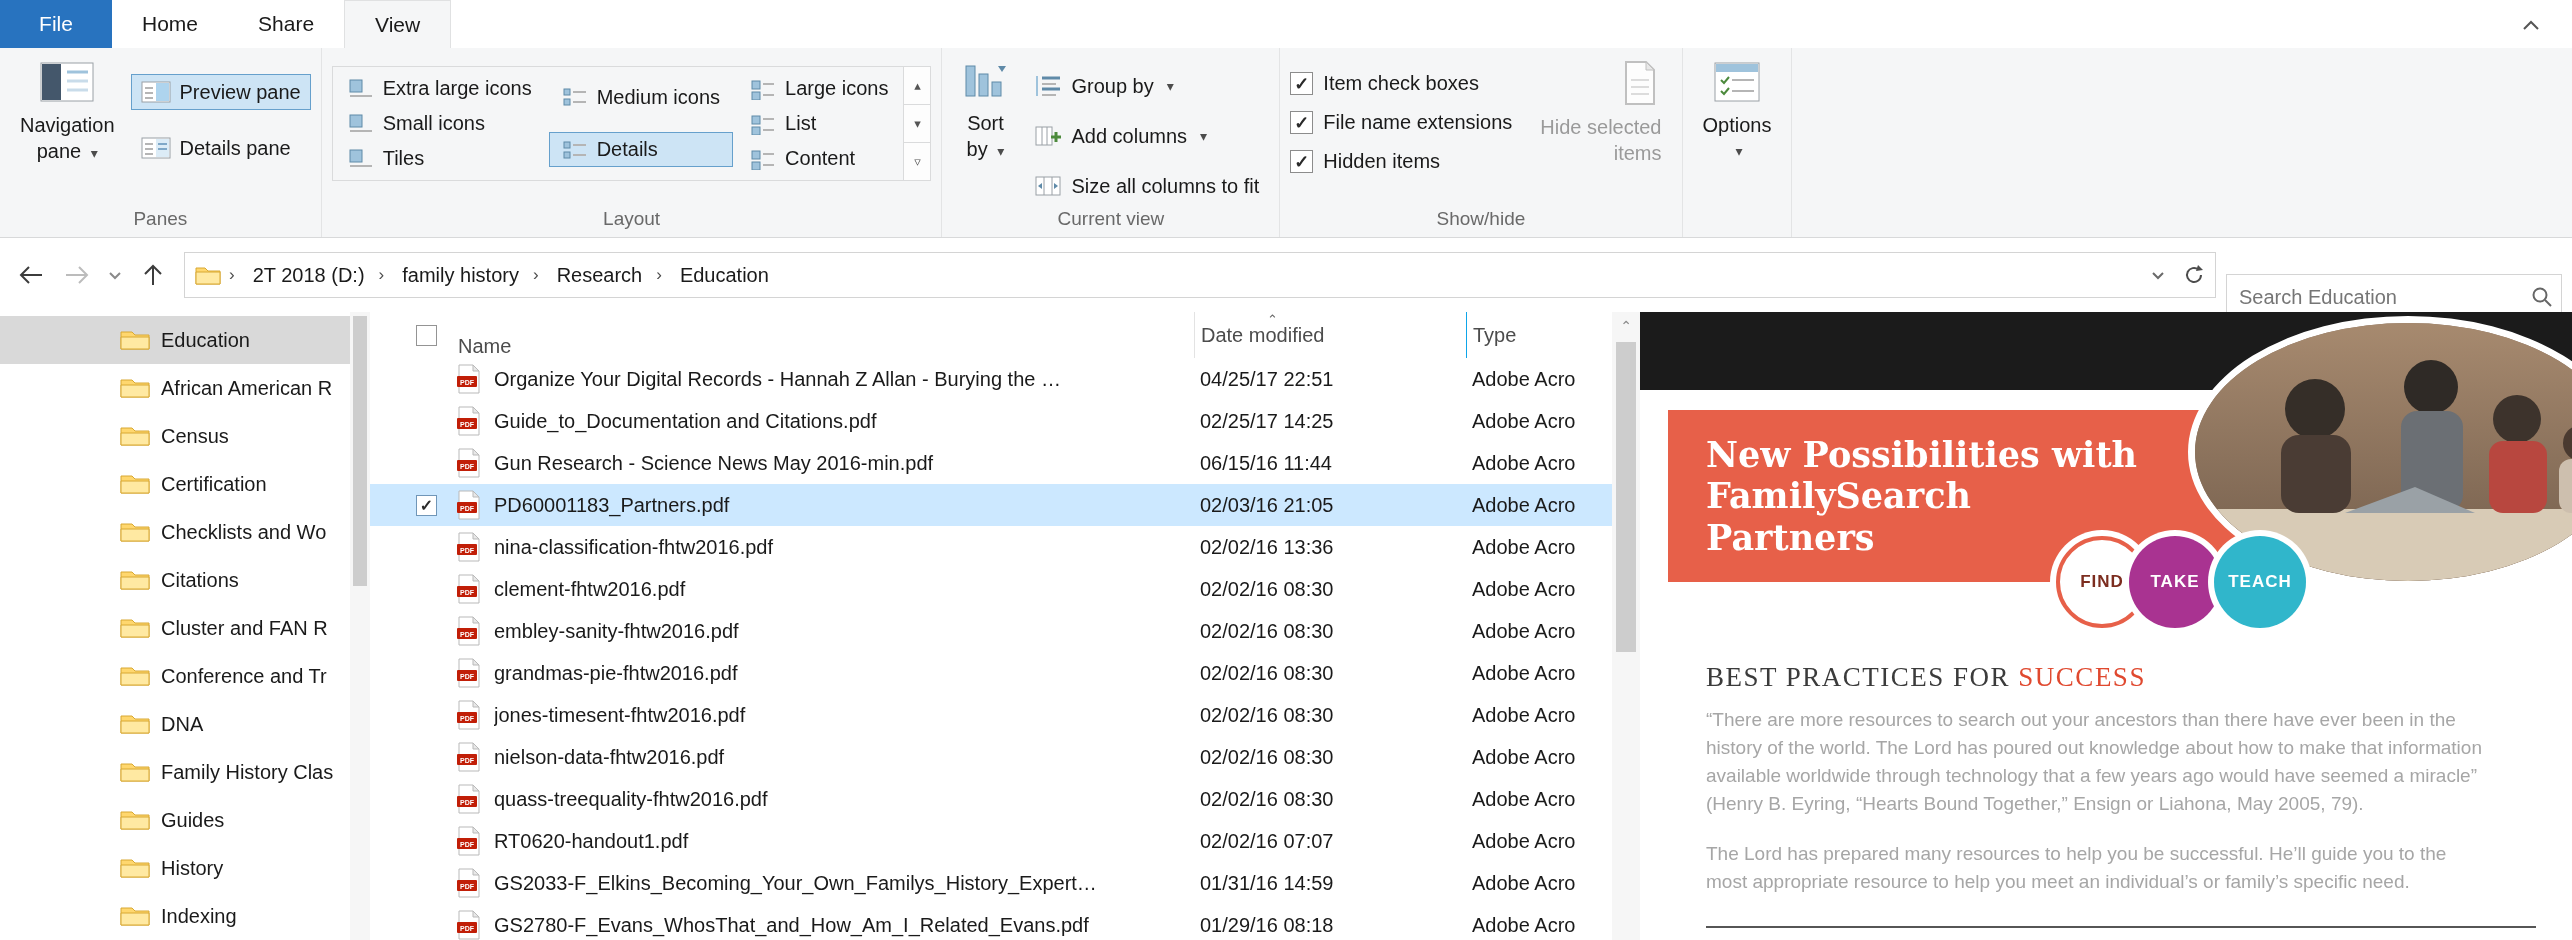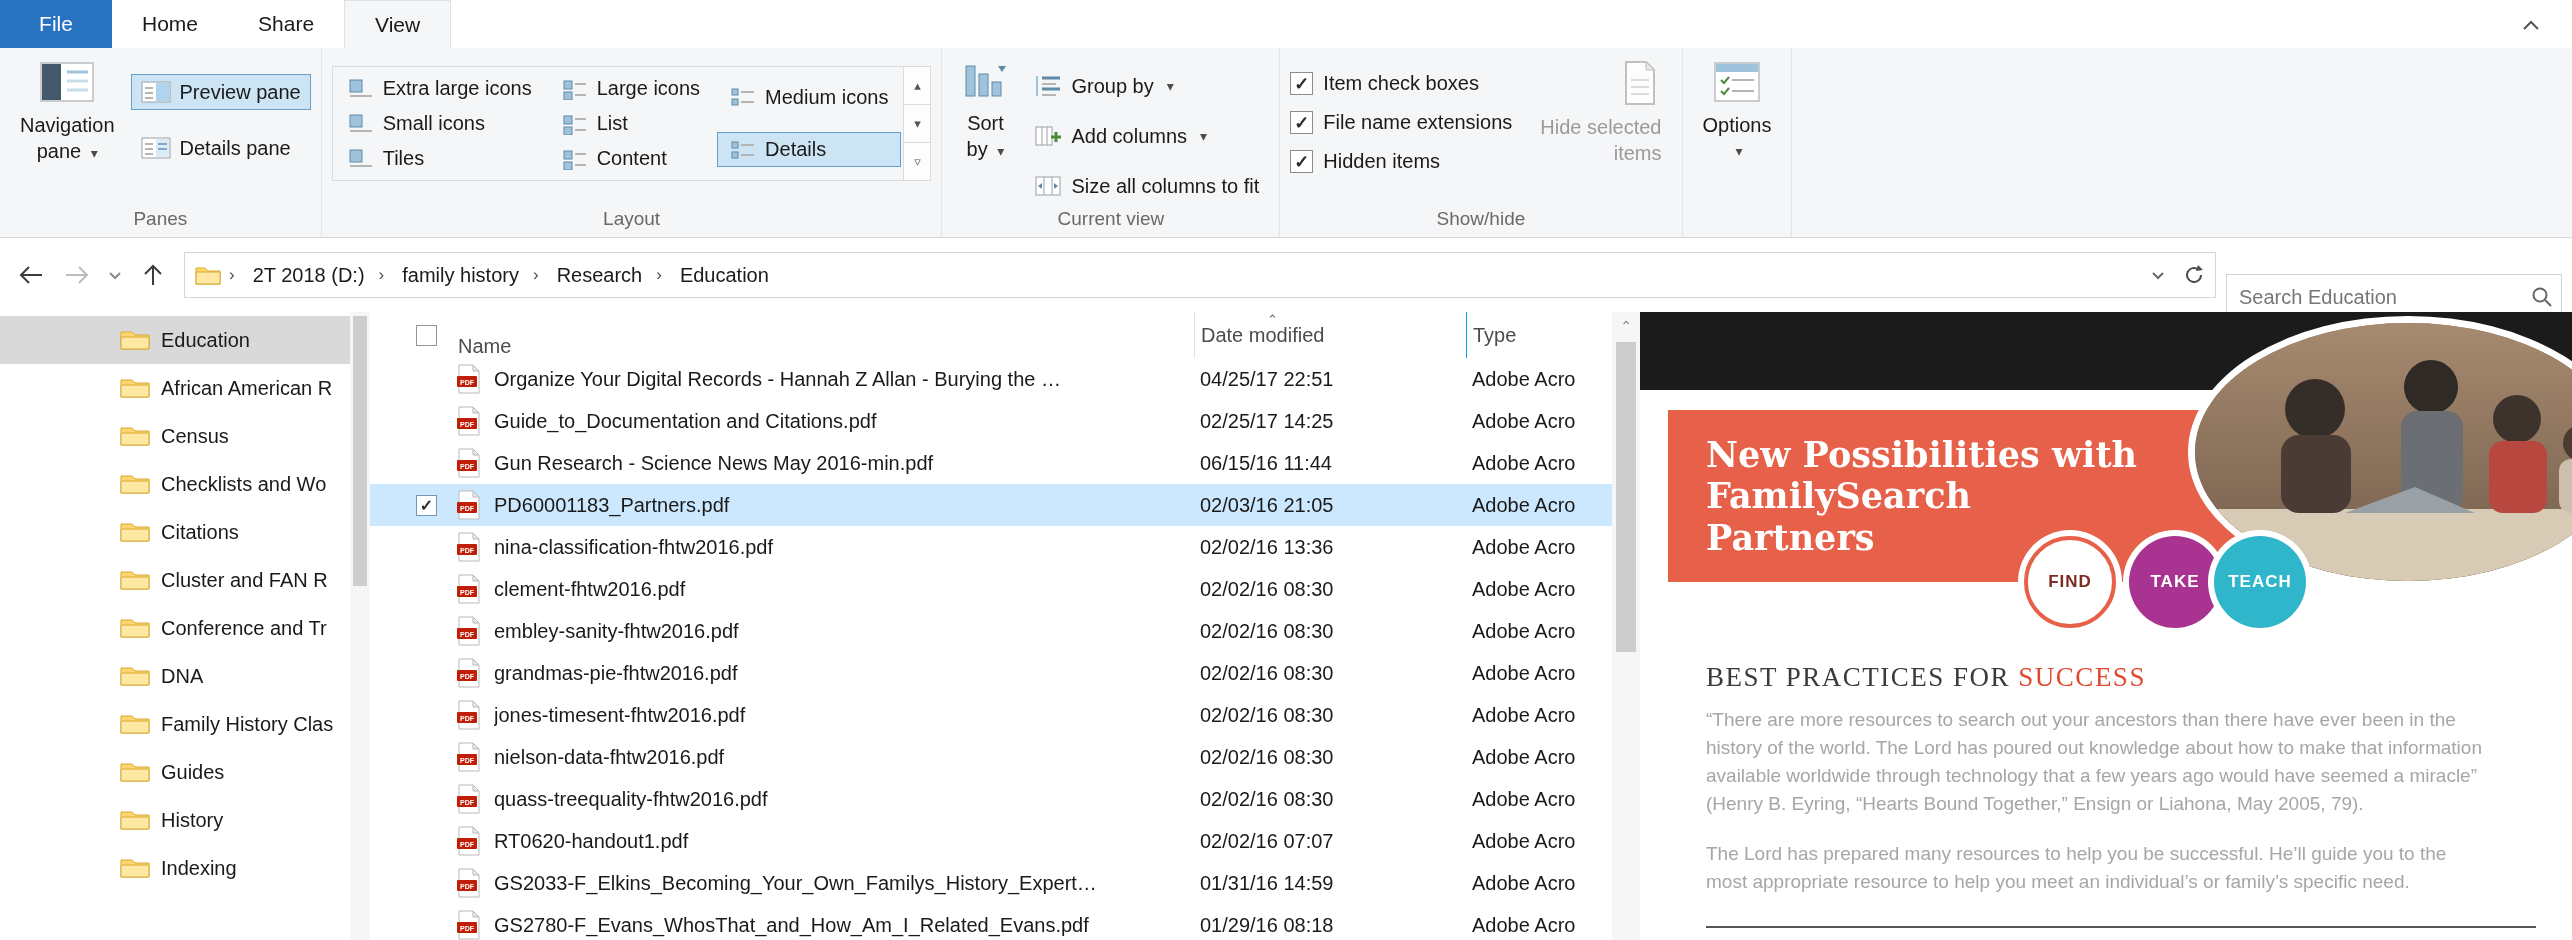--- a/index.html
+++ b/index.html
@@ -108,21 +108,21 @@
   .preview { width:932px; position:relative; background:#fff; overflow:hidden; }
   .pv-topbar { position:absolute; top:0; left:0; width:100%; height:78px; background:#1b1b1b; z-index:1; }
   .pv-photo { position:absolute; top:4px; right:-56px; width:440px; height:272px; border-radius:50%;
               border:7px solid #fff; overflow:hidden; z-index:3; background:#8a7260; }
   .pv-banner { position:absolute; left:28px; top:98px; width:590px; height:172px; background:#e76049;
                color:#fff; padding:24px 10px 0 38px; z-index:2;
                font-family:"DejaVu Serif", serif; font-weight:bold; font-size:35px; line-height:1.18; }
   .pv-circle { position:absolute; width:92px; height:92px; border-radius:50%; box-shadow:0 0 0 6px #fff;
                display:flex; align-items:center; justify-content:center;
                font-size:17px; font-weight:bold; letter-spacing:1px; }
-  .pv-circle.find  { left:384px; top:224px; background:#fff; border:4px solid #e76049; color:#7c2d1f; z-index:4; }
+  .pv-circle.find  { left:416px; top:224px; background:#fff; border:4px solid #e76049; color:#7c2d1f; z-index:4; }
   .pv-circle.take  { left:489px; top:224px; background:#a93391; color:#fff; z-index:5; }
   .pv-circle.teach { left:574px; top:224px; background:#30b6cb; color:#fff; z-index:6; }
   .pv-heading { position:absolute; left:66px; top:350px; font-family:"Liberation Serif", serif;
                 font-size:27px; letter-spacing:1.5px; color:#3b3b3b; }
   .pv-heading .hl { color:#e0492f; }
   .pv-quote { position:absolute; left:66px; top:394px; width:782px; font-size:19px;
               line-height:28px; color:#a6a6a6; }
   .pv-body  { position:absolute; left:66px; top:528px; width:782px; font-size:19px;
               line-height:28px; color:#a6a6a6; }
   .pv-rule  { position:absolute; left:66px; top:614px; width:830px; border-top:2px solid #565656; }
@@ -228,20 +228,46 @@
                 </svg>
               </span>
               <span>Tiles</span>
             </div>
           </div>
         <div class="gcol">
 
             <div class="gitem">
               <span class="icon">
                 <svg width="26" height="22">
+                  <rect x="2" y="3" width="6" height="6" fill="#9fc3dc" stroke="#5f8aa8"></rect>
+                  <line x1="11" y1="6" x2="24" y2="6" stroke="#b5b5b5" stroke-width="2"></line>
+                  <rect x="2" y="13" width="6" height="6" fill="#9fc3dc" stroke="#5f8aa8"></rect>
+                  <line x1="11" y1="16" x2="24" y2="16" stroke="#b5b5b5" stroke-width="2"></line>
+                </svg>
+              </span>
+              <span>Medium icons</span>
+            </div>
+
+            <div class="gitem selected">
+              <span class="icon">
+                <svg width="26" height="22">
+                  <rect x="2" y="3" width="6" height="6" fill="#9fc3dc" stroke="#5f8aa8"></rect>
+                  <line x1="11" y1="6" x2="24" y2="6" stroke="#b5b5b5" stroke-width="2"></line>
+                  <rect x="2" y="13" width="6" height="6" fill="#9fc3dc" stroke="#5f8aa8"></rect>
+                  <line x1="11" y1="16" x2="24" y2="16" stroke="#b5b5b5" stroke-width="2"></line>
+                </svg>
+              </span>
+              <span>Details</span>
+            </div>
+          </div>
+        <div class="gcol">
+
+            <div class="gitem">
+              <span class="icon">
+                <svg width="26" height="22">
                   <rect x="2" y="3" width="8" height="8" fill="#9fc3dc" stroke="#5f8aa8"></rect>
                   <line x1="13" y1="6" x2="24" y2="6" stroke="#b5b5b5" stroke-width="2"></line>
                   <rect x="2" y="14" width="8" height="8" fill="#9fc3dc" stroke="#5f8aa8"></rect>
                   <line x1="13" y1="17" x2="24" y2="17" stroke="#b5b5b5" stroke-width="2"></line>
                 </svg>
               </span>
               <span>Large icons</span>
             </div>
 
             <div class="gitem">
@@ -259,46 +285,20 @@
             <div class="gitem">
               <span class="icon">
                 <svg width="26" height="22">
                   <rect x="2" y="3" width="8" height="8" fill="#9fc3dc" stroke="#5f8aa8"></rect>
                   <line x1="13" y1="6" x2="24" y2="6" stroke="#b5b5b5" stroke-width="2"></line>
                   <rect x="2" y="14" width="8" height="8" fill="#9fc3dc" stroke="#5f8aa8"></rect>
                   <line x1="13" y1="17" x2="24" y2="17" stroke="#b5b5b5" stroke-width="2"></line>
                 </svg>
               </span>
               <span>Content</span>
-            </div>
-          </div>
-        <div class="gcol">
-
-            <div class="gitem">
-              <span class="icon">
-                <svg width="26" height="22">
-                  <rect x="2" y="3" width="6" height="6" fill="#9fc3dc" stroke="#5f8aa8"></rect>
-                  <line x1="11" y1="6" x2="24" y2="6" stroke="#b5b5b5" stroke-width="2"></line>
-                  <rect x="2" y="13" width="6" height="6" fill="#9fc3dc" stroke="#5f8aa8"></rect>
-                  <line x1="11" y1="16" x2="24" y2="16" stroke="#b5b5b5" stroke-width="2"></line>
-                </svg>
-              </span>
-              <span>Medium icons</span>
-            </div>
-
-            <div class="gitem selected">
-              <span class="icon">
-                <svg width="26" height="22">
-                  <rect x="2" y="3" width="6" height="6" fill="#9fc3dc" stroke="#5f8aa8"></rect>
-                  <line x1="11" y1="6" x2="24" y2="6" stroke="#b5b5b5" stroke-width="2"></line>
-                  <rect x="2" y="13" width="6" height="6" fill="#9fc3dc" stroke="#5f8aa8"></rect>
-                  <line x1="11" y1="16" x2="24" y2="16" stroke="#b5b5b5" stroke-width="2"></line>
-                </svg>
-              </span>
-              <span>Details</span>
             </div>
           </div>
         <div class="gscroll">
           <div class="gscroll-btn">
               <span>▴</span>
             </div>
           <div class="gscroll-btn">
               <span>▾</span>
             </div>
           <div class="gscroll-btn">
@@ -549,20 +549,29 @@
       <div class="nav-item">
         <span class="icon cfix child">
           <svg width="30" height="24">
             <path d="M1 4 h11 l3 3 h14 v14 h-28 z" fill="#ffd76e" stroke="#d8a832"></path>
             <path d="M1 9 h28 v12 h-28 z" fill="#ffe9a2" stroke="#d8a832"></path>
           </svg>
         </span>
         <span>Census</span>
       </div>
 
+      <div class="nav-item">
+        <span class="icon cfix child">
+          <svg width="30" height="24">
+            <path d="M1 4 h11 l3 3 h14 v14 h-28 z" fill="#ffd76e" stroke="#d8a832"></path>
+            <path d="M1 9 h28 v12 h-28 z" fill="#ffe9a2" stroke="#d8a832"></path>
+          </svg>
+        </span>
+        <span>Certification</span>
+      </div>
 
       <div class="nav-item">
         <span class="icon cfix child">
           <svg width="30" height="24">
             <path d="M1 4 h11 l3 3 h14 v14 h-28 z" fill="#ffd76e" stroke="#d8a832"></path>
             <path d="M1 9 h28 v12 h-28 z" fill="#ffe9a2" stroke="#d8a832"></path>
           </svg>
         </span>
         <span>Checklists and Wo</span>
       </div>

